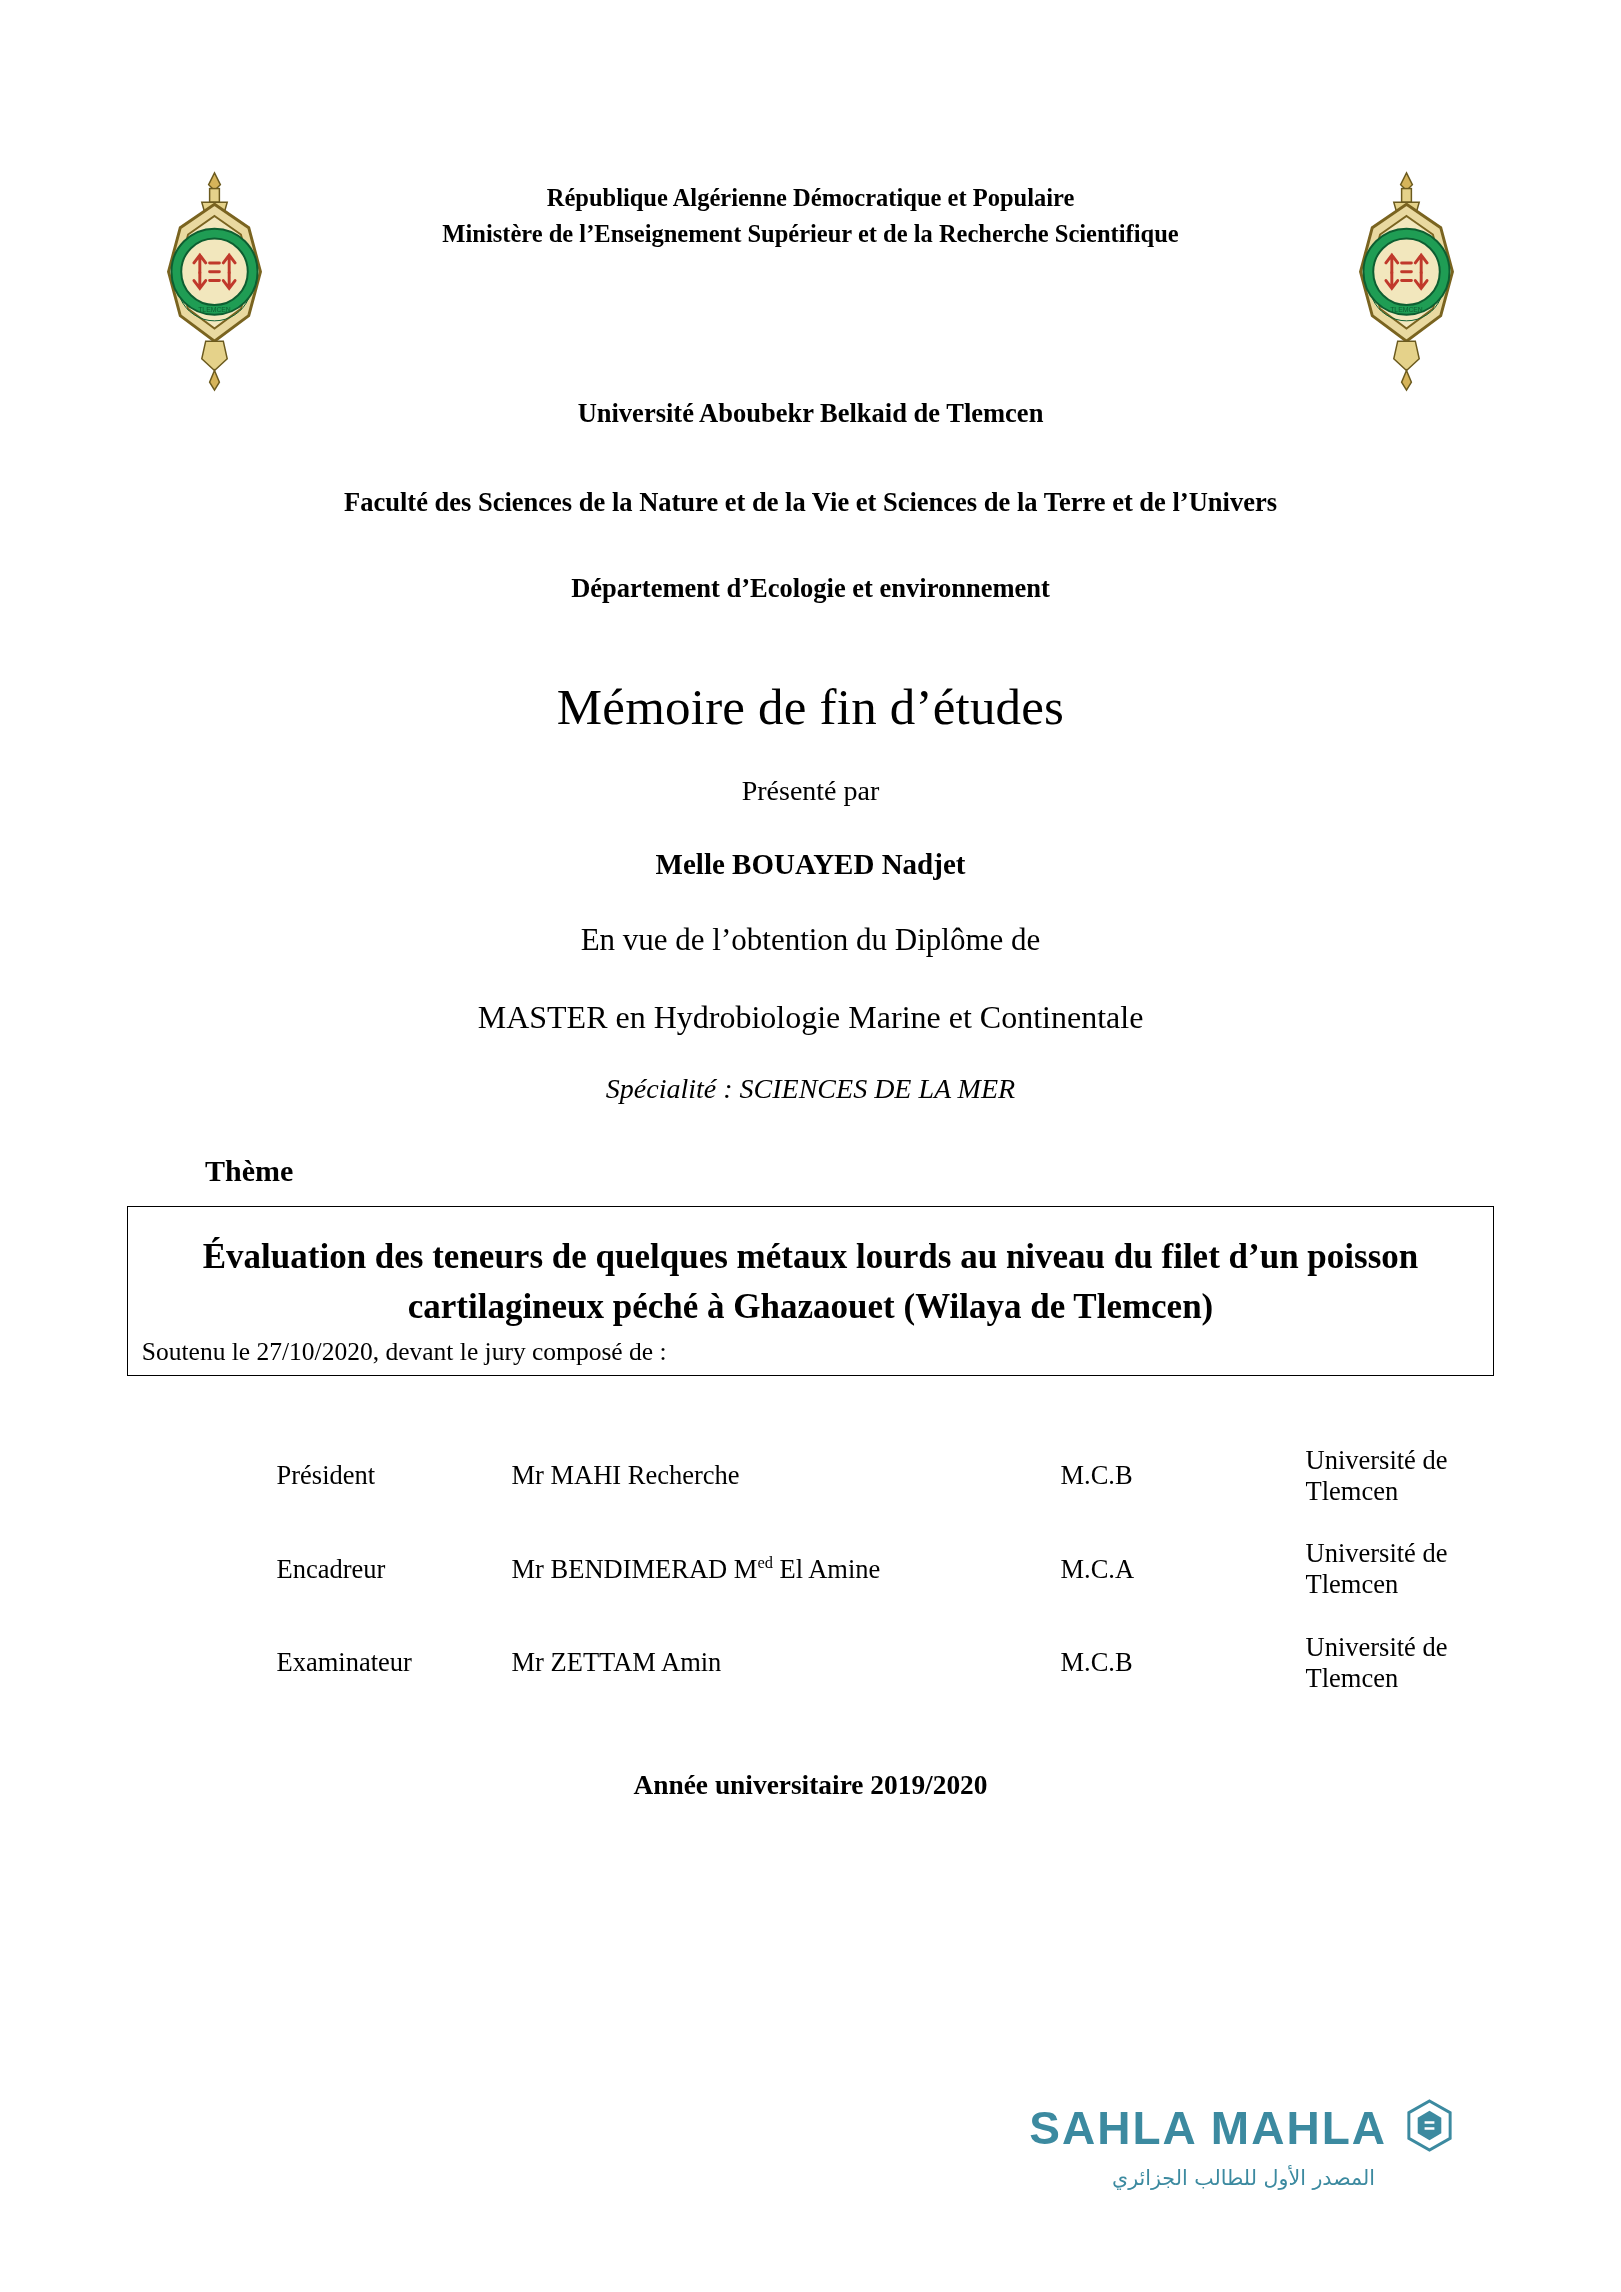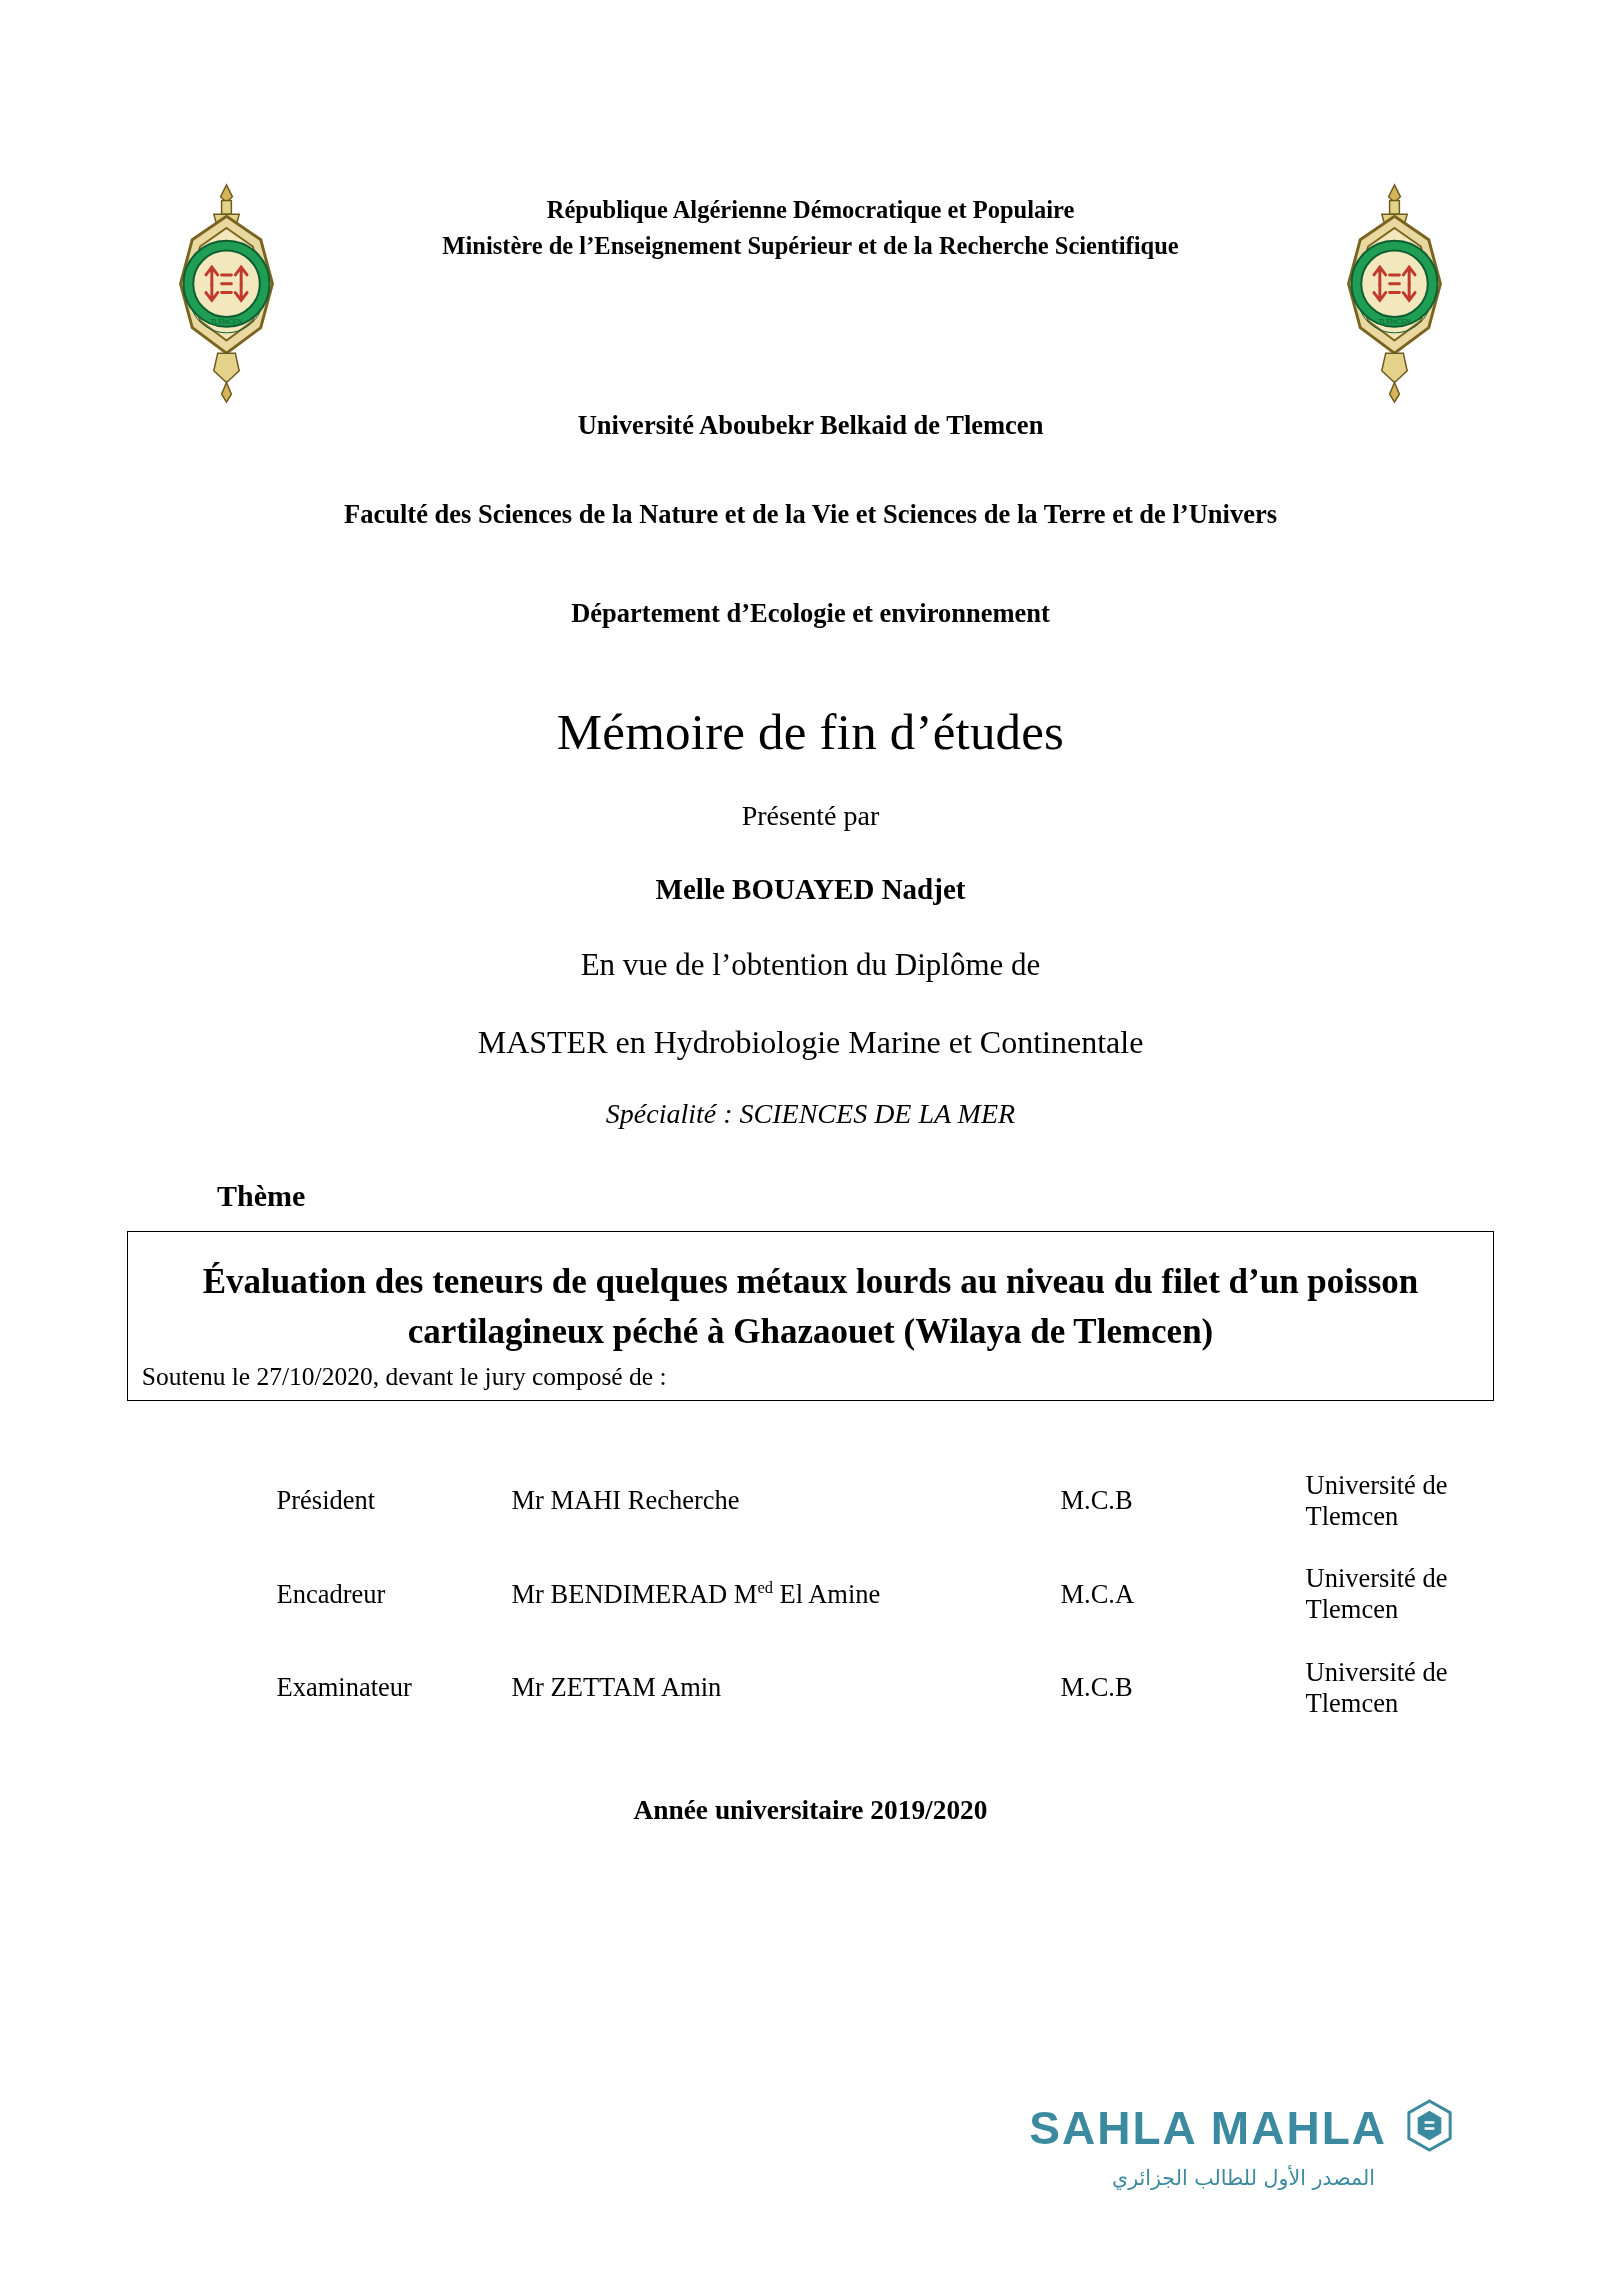--- a/index.html
+++ b/index.html
@@ -12,21 +12,21 @@
     height: 2293px;
     position: relative;
     font-family: "Liberation Serif", "DejaVu Serif", serif;
     color: #000000;
     overflow: hidden;
   }
 
   .page {
     position: absolute;
     inset: 0;
-    padding: 16px;
+    padding: 4px;
   }
 
   
   .header-zone {
     position: relative;
     margin-top: 147px;
     height: 235px;
   }
   .logo {
     position: absolute;
@@ -55,21 +55,21 @@
     font-size: 26.5px;
     line-height: 1.5;
   }
   .inst .univ { margin-top: 7.8px; }
   .inst .fac {
     margin: 16px auto;
     margin-top: 49px;
     width: 1225px;
     line-height: 1.5;
   }
-  .inst .dept { margin-top: 60px; }
+  .inst .dept { margin-top: 47px; }
 
   
   .memoire {
     text-align: center;
     font-size: 51px;
     margin-top: 69px;
     letter-spacing: 0.2px;
   }
   .presente {
     text-align: center;

